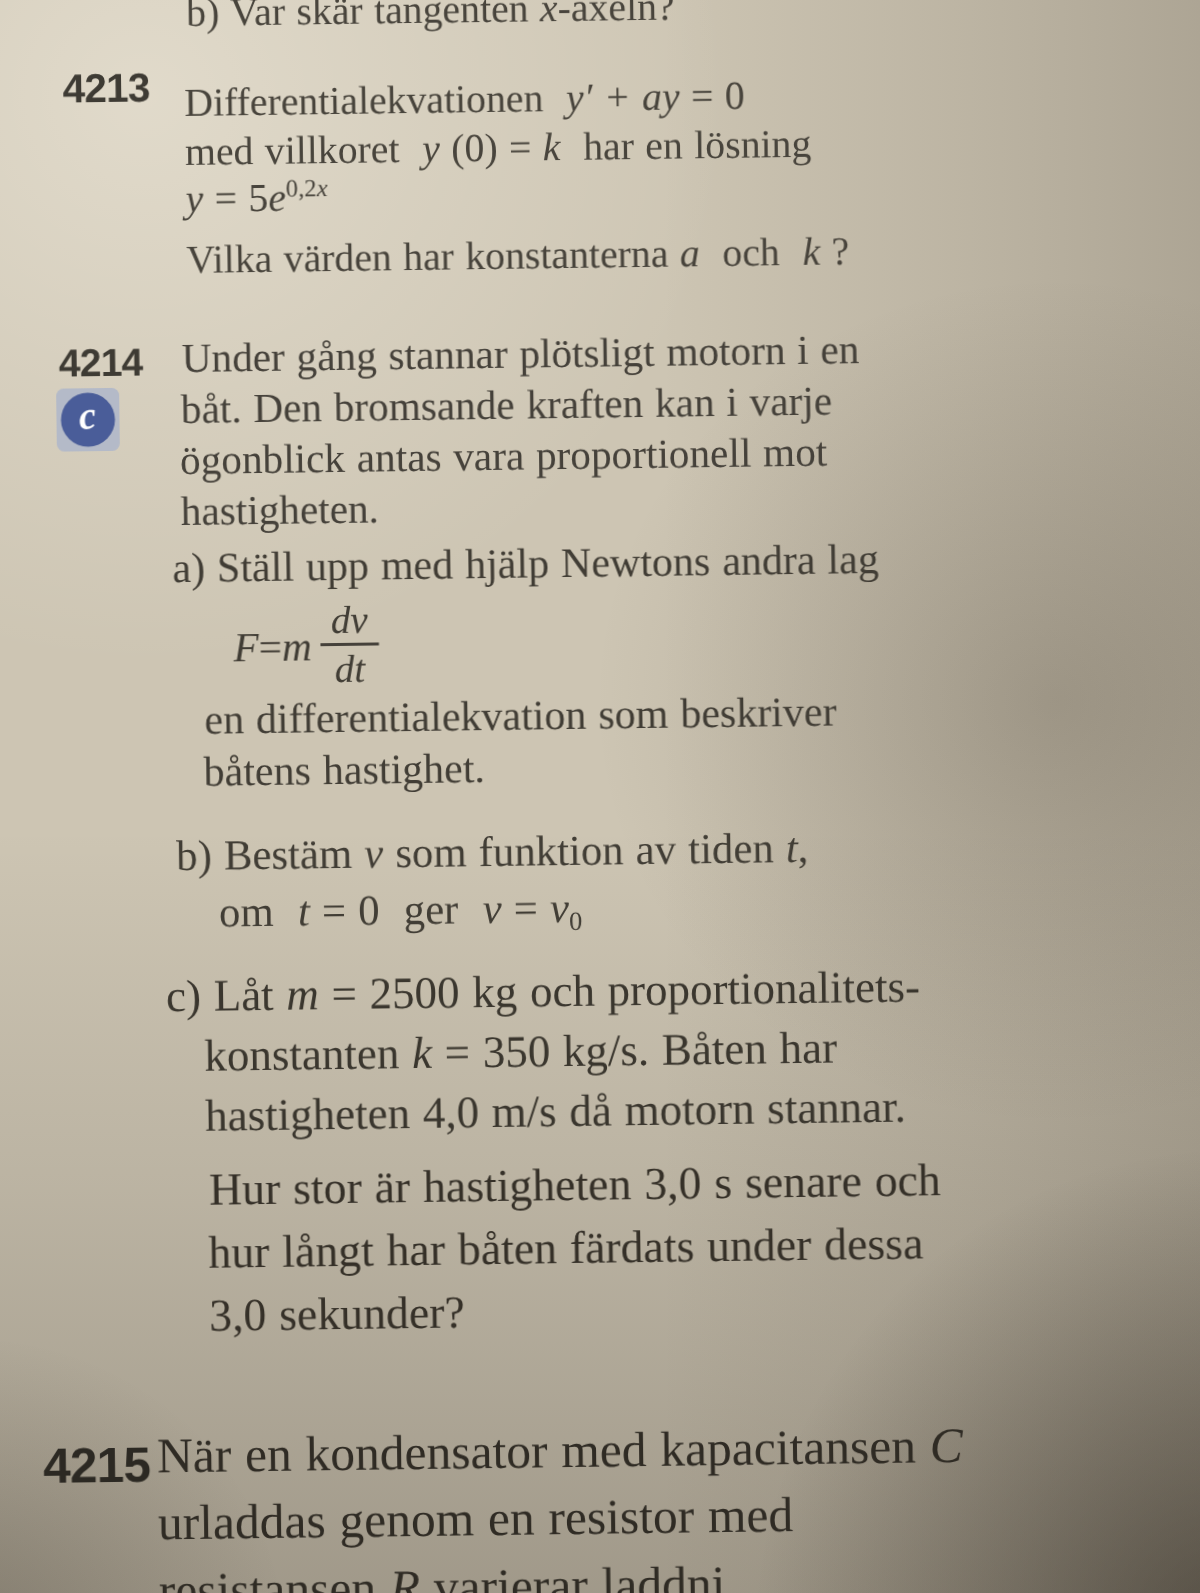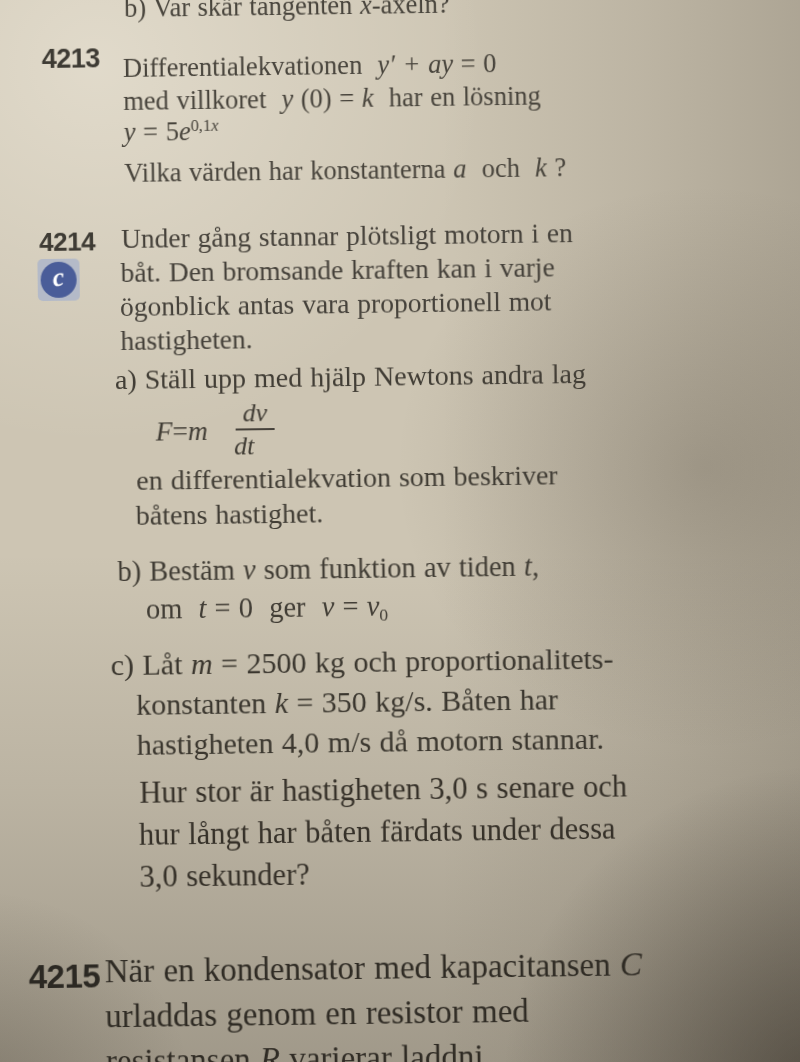--- a/index.html
+++ b/index.html
@@ -61,21 +61,21 @@
   .p14l1{left:118px;top:223px;font-size:27.5px;}
   .p14l2{left:117px;top:257px;font-size:27.5px;}
   .p14l3{left:116px;top:291px;font-size:27.5px;}
   .p14l4{left:116px;top:325px;font-size:27.5px;}
   .al1{left:110px;top:364px;font-size:28px;}
   .formula{
     position:absolute;left:150px;top:400px;
     display:flex;align-items:center;font-size:27.5px;
   }
   .frac{display:inline-block;text-align:center;margin-left:6px;font-size:26px;}
-  .fnum{display:block;padding:0 7px 1px 7px;border-bottom:2.5px solid #45413a;line-height:29px;margin-left:22px;}
+  .fnum{display:block;padding:0 7px 1px 7px;border-bottom:2.5px solid #45413a;line-height:29px;}
   .fden{display:block;line-height:31px;}
   .al2{left:130px;top:465px;font-size:28px;}
   .al3{left:129px;top:500px;font-size:28px;}
   .bl1{left:110px;top:556px;font-size:28.5px;}
   .bl2{left:138px;top:594px;font-size:28.5px;}
   .cl1{left:102px;top:648px;font-size:30px;}
   .cl2{left:127px;top:688px;font-size:30px;}
   .cl3{left:127px;top:728px;font-size:30px;}
   .hl1{left:129px;top:776px;font-size:30.5px;}
   .hl2{left:128px;top:818px;font-size:30.5px;}
@@ -90,21 +90,21 @@
 <body>
 
 <div class="page">
   <div class="content">
 
     <div class="ln prev ink-a"><span>b) Var skär tangenten </span><span class="mi">x</span><span>-axeln?</span></div>
 
     <div class="num n4213 numink">4213</div>
     <div class="ln p13l1 ink-a"><span>Differentialekvationen  </span><span class="mi">y′ + ay</span><span> = 0</span></div>
     <div class="ln p13l2 ink-a"><span>med villkoret  </span><span class="mi">y</span><span> (0) = </span><span class="mi">k</span><span>  har en lösning</span></div>
-    <div class="ln p13l3 ink-a"><span class="mi">y</span><span> = 5</span><span class="mi">e</span><span class="sup">0,1</span><span class="sup mi">x</span></div>
+    <div class="ln p13l3 ink-a"><span class="mi">y</span><span> = 5</span><span class="mi">e</span><span class="sup">0,2</span><span class="sup mi">x</span></div>
     <div class="ln p13l4 ink-a"><span>Vilka värden har konstanterna </span><span class="mi">a</span><span>  och  </span><span class="mi">k</span><span> ?</span></div>
 
     <div class="num n4214 numink">4214</div>
     <div class="badge">
       <div class="badge-circle">
         <span class="badge-letter">c</span>
       </div>
     </div>
     <div class="ln p14l1 ink-b">Under gång stannar plötsligt motorn i en</div>
     <div class="ln p14l2 ink-b">båt. Den bromsande kraften kan i varje</div>

